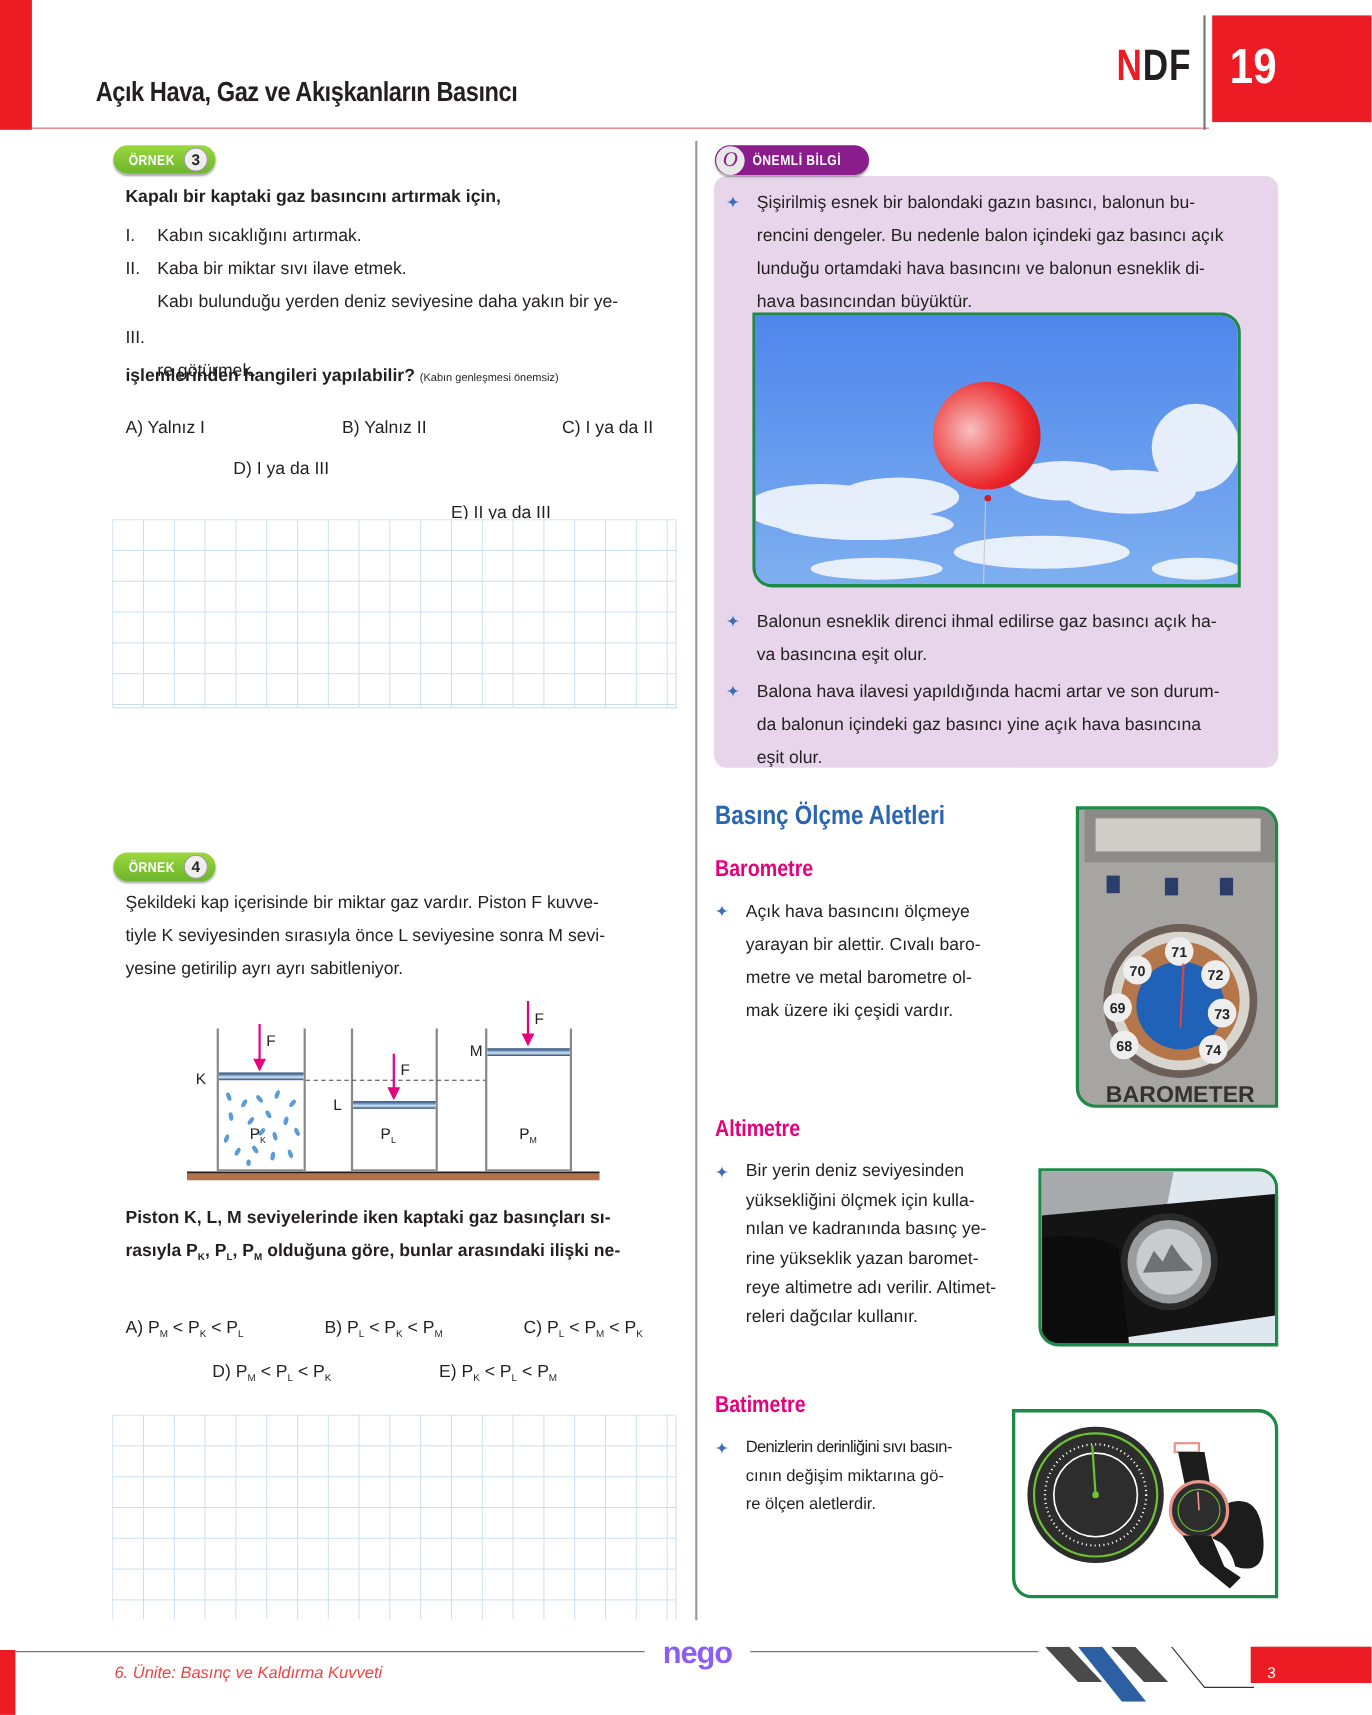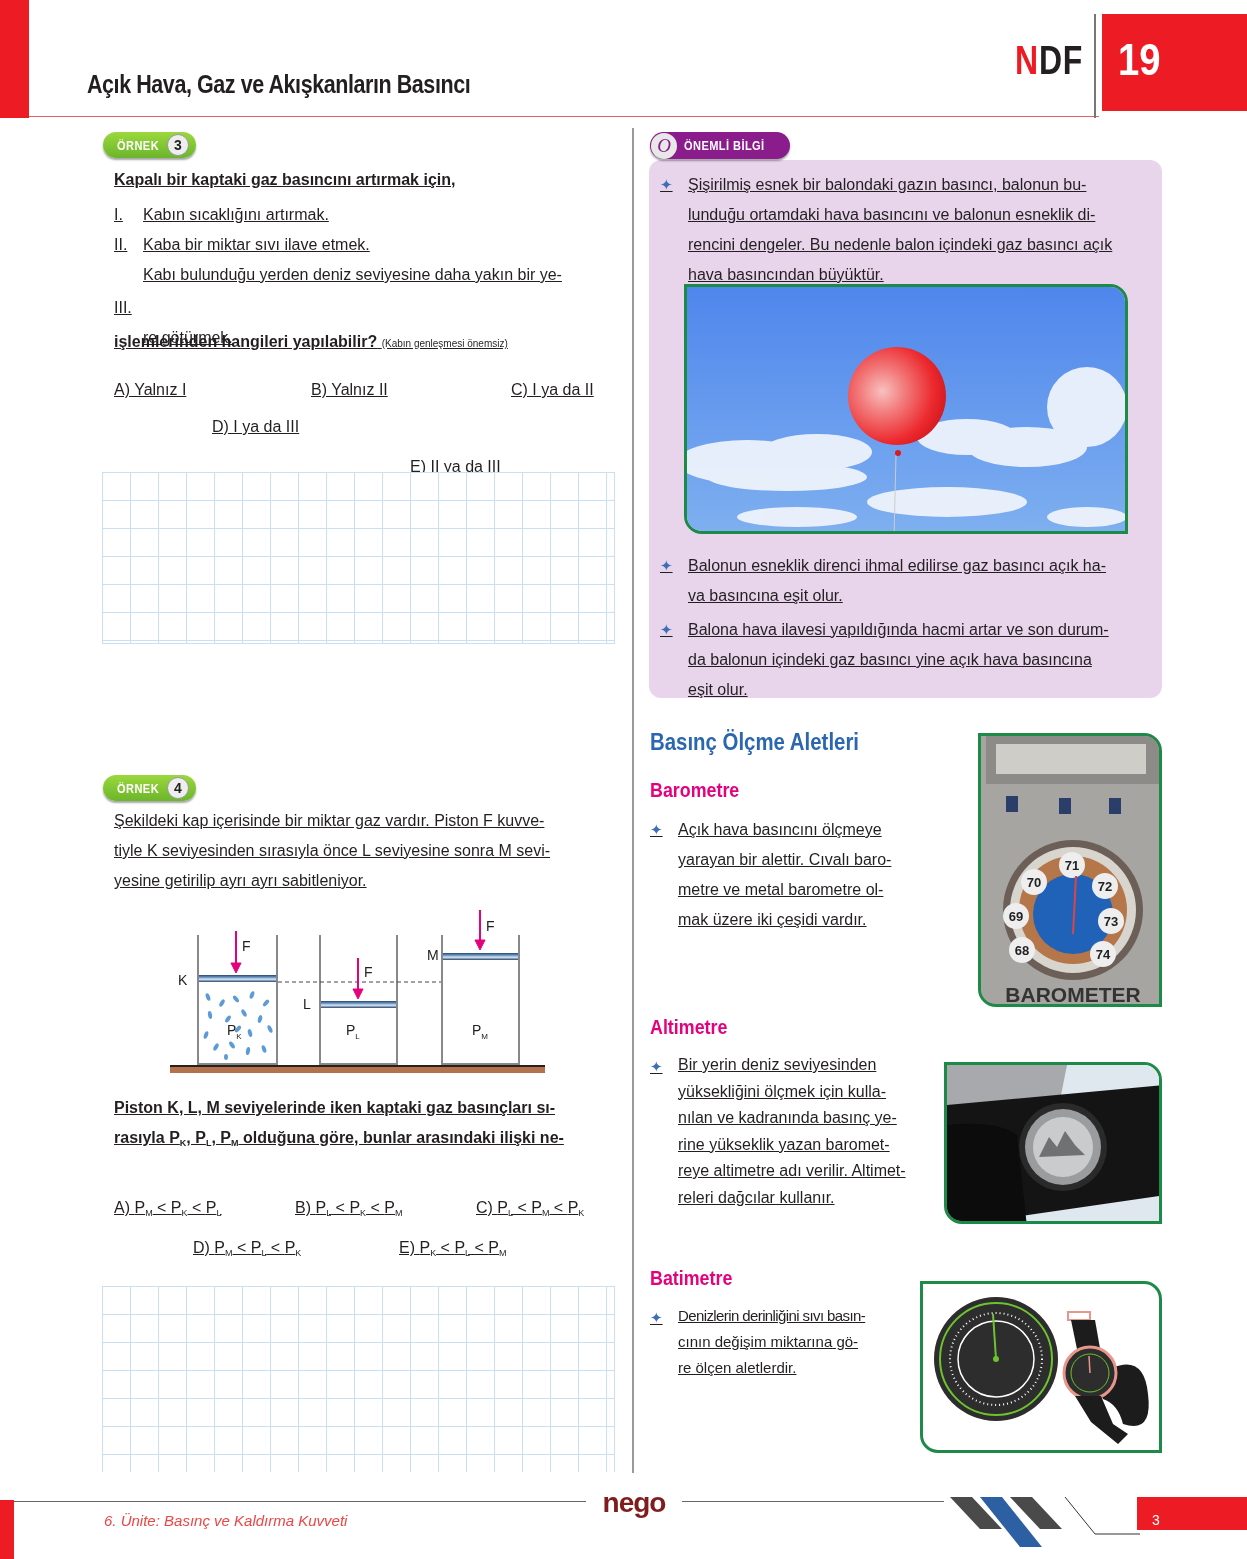--- a/index.html
+++ b/index.html
@@ -19,21 +19,21 @@
   .ndf-box { left: 1102px; top: 14px; width: 145px; height: 97px; background: #ed1c24; }
   .ndf-num { left: 1118px; top: 34px; font-size: 45px; font-weight: bold; color: #fff; transform: scaleX(0.85); transform-origin: left; }
 
   .col-divider { left: 632px; top: 128px; width: 2px; height: 1345px; background: #9a9a9a; }
 
   
   .ornek { height: 26px; border-radius: 13px; background: linear-gradient(#9bd83d, #6cb52b); display: flex; align-items: center; padding-left: 14px; padding-right: 4px; box-shadow: 0 2px 2px rgba(0,0,0,0.35); }
   .ornek .lbl { color: #fff; font-weight: bold; font-size: 13px; transform: scaleX(0.85); transform-origin: left; letter-spacing: 0.5px; width: 50px; }
   .ornek .num { width: 22px; height: 22px; border-radius: 50%; background: #eee; border: 1px solid #999; display: flex; align-items: center; justify-content: center; font-weight: bold; font-size: 14px; color: #222; }
 
-  .txt { font-size: 16px; line-height: 30px; color: #231f20; text-decoration: underline; }
+  .txt { font-size: 16px; line-height: 30px; color: #231f20; }
   .bold { font-weight: bold; }
   .small { font-size: 10px; font-weight: normal; }
   sub { font-size: 9px; vertical-align: -3px; }
 
   .grid { background-color: #fff;
     background-image:
       linear-gradient(to right, #c9e0f2 1px, transparent 1px),
       linear-gradient(to bottom, #c9e0f2 1px, transparent 1px);
     background-size: 28px 28px; }
 
@@ -48,21 +48,21 @@
   .photo-frame { border: 3px solid #1d8a47; border-radius: 0 18px 0 18px; overflow: hidden; }
 
   .sec-title { font-weight: bold; transform: scaleX(0.85); transform-origin: left; }
   .blue-title { color: #2b66b0; font-size: 24px; }
   .pink-title { color: #e6007e; font-size: 21px; }
 
   
   .footer-line { left: 14px; top: 1501px; width: 930px; height: 1px; background: #666; }
   .footer-text { left: 104px; top: 1512px; font-size: 15px; font-style: italic; color: #ef4444; }
   .nego { left: 586px; top: 1485px; width: 96px; height: 36px; background: #fff; display: flex; align-items: center; justify-content: center; }
-  .nego span { font-weight: bold; font-size: 28px; color: #7f1d1d; letter-spacing: -1px; }
+  .nego span { font-weight: bold; font-size: 28px; color: #8b5cf6; letter-spacing: -1px; }
   .page-num-box { left: 1137px; top: 1497px; width: 110px; height: 33px; background: #ed1c24; }
   .page-num { left: 1152px; top: 1512px; color: #fff; font-size: 14px; }
 </style>
 </head>
 <body>
 
 <div class="abs red-strip-top"></div>
 <div class="abs header-line"></div>
 <div class="abs page-title">Açık Hava, Gaz ve Akışkanların Basıncı</div>
 <div class="abs ndf"><span class="n">N</span><span>DF</span></div>
@@ -214,22 +214,22 @@
 <div class="abs bilgi-badge">
   <span class="o">O</span>
   <span class="lbl">ÖNEMLİ BİLGİ</span>
 </div>
 
 <div class="abs txt" style="left:660px; top:170px; width:500px;">
   <div class="bullet">
       <span class="star">✦</span>
     <div>
       <div>Şişirilmiş esnek bir balondaki gazın basıncı, balonun bu-</div>
+      <div>rencini dengeler. Bu nedenle balon içindeki gaz basıncı açık</div>
       <div>lunduğu ortamdaki hava basıncını ve balonun esneklik di-</div>
-      <div>rencini dengeler. Bu nedenle balon içindeki gaz basıncı açık</div>
       <div>hava basıncından büyüktür.</div>
     </div>
   </div>
 </div>
 
 <div class="abs photo-frame" style="left:684px; top:284px; width:444px; height:250px;">
   <svg width="444" height="250">
     <defs>
       <linearGradient id="sky" x1="0" y1="0" x2="0" y2="1">
           <stop offset="0" stop-color="#4f86ec"></stop>

